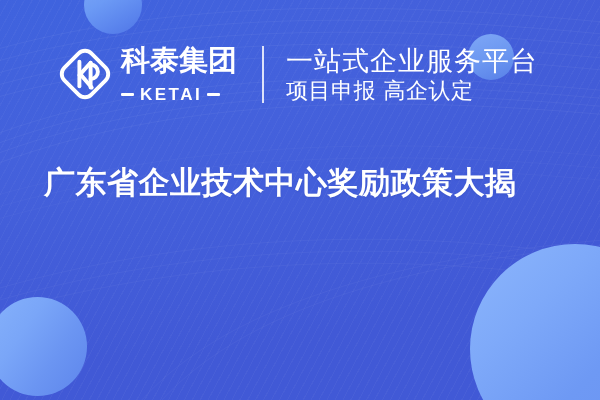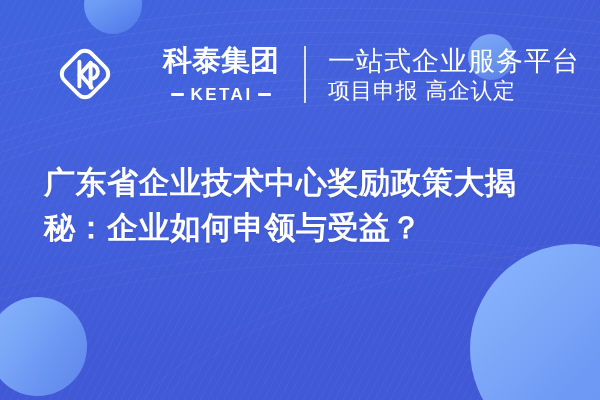--- a/index.html
+++ b/index.html
@@ -90,21 +90,20 @@
     width: 600px;
     height: 72px;
     display: flex;
     align-items: center;
   }
 
   #logo-block {
     display: flex;
     align-items: center;
     margin-left: 57px;
-    gap: 42px;
   }
 
   #logo-mark {
     width: 56px;
     height: 56px;
     flex: 0 0 56px;
     display: block;
   }
 
   #logo-wordmark {
@@ -121,21 +120,21 @@
     font-weight: bold;
     color: #ffffff;
     letter-spacing: 0px;
     white-space: nowrap;
     font-family: "DejaVu Sans", "Liberation Sans", sans-serif;
   }
 
   #logo-latin-row {
     display: flex;
     align-items: center;
-    justify-content: center;
+    justify-content: flex-start;
     margin-top: 10px;
   }
   .logo-dash {
     height: 3px;
     width: 13px;
     background: #ffffff;
     border-radius: 1px;
   }
   #logo-latin {
     font-size: 17px;
@@ -265,16 +264,15 @@
 
     <div id="slogan-block">
       <div id="slogan-main">一站式企业服务平台</div>
       <div id="slogan-sub">项目申报 高企认定</div>
     </div>
 
   </div>
 
   <div id="headline">
     <span class="hl-line">广东省企业技术中心奖励政策大揭</span>
-    <span class="hl-line">秘：企业如何申领与受益？</span>
   </div>
 
 </div>
 
 </body></html>

